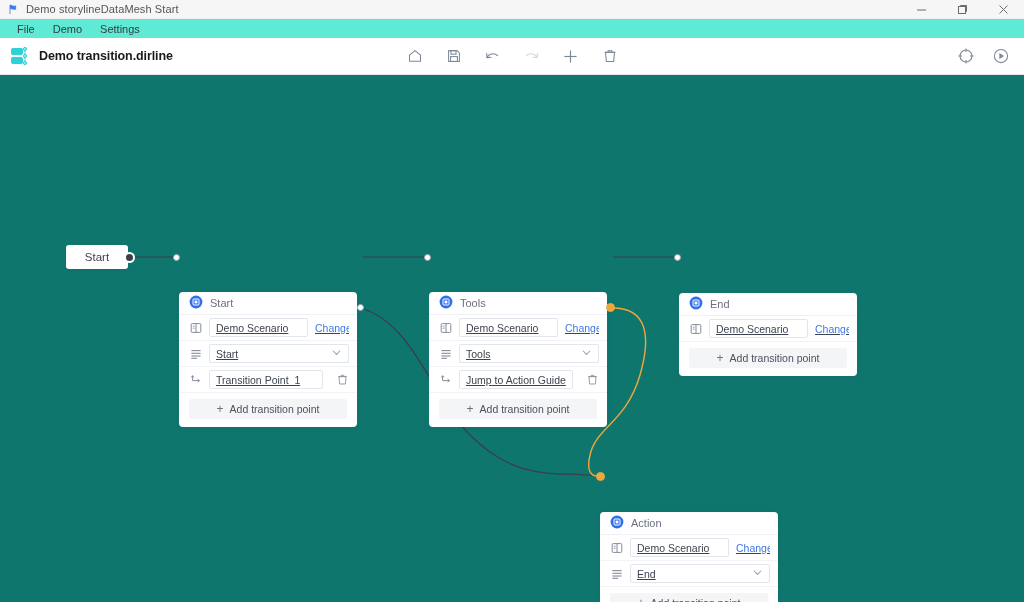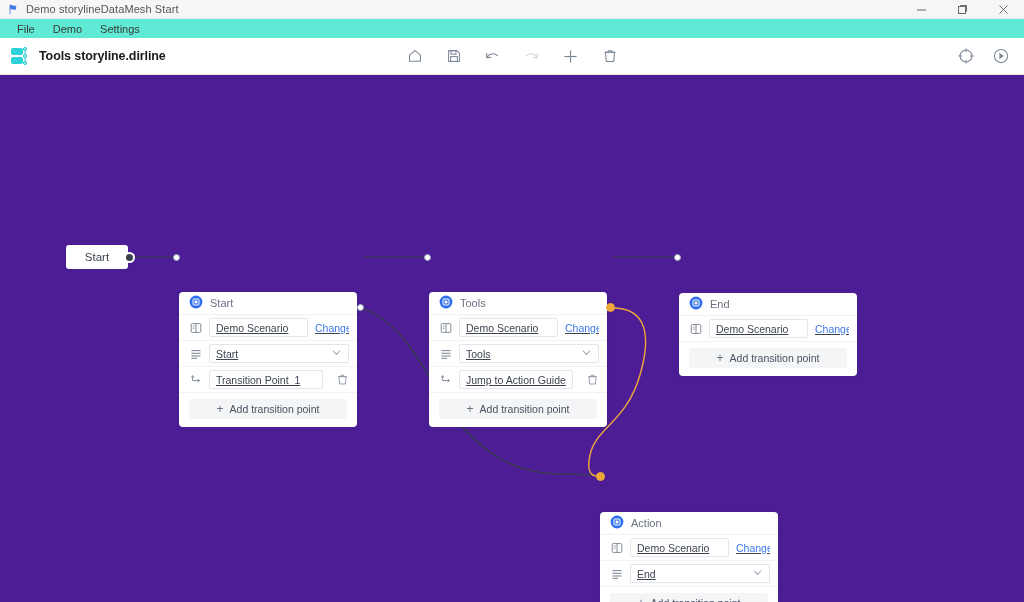--- a/index.html
+++ b/index.html
@@ -36,21 +36,21 @@
   .tools-center{
     position:absolute; left:0; right:0; display:flex; justify-content:center;
     align-items:center; gap:20px; pointer-events:none;
   }
   .tools-center > *{ pointer-events:auto; }
   .tbtn{ width:19px; height:19px; display:flex; align-items:center; justify-content:center; color:#7c8796; }
   .tbtn.disabled{ color:#d2d6dc; }
   .tools-right{ position:absolute; right:14px; display:flex; align-items:center; gap:16px; }
 
   
-  .canvas{ position:relative; width:1024px; height:527px; background:#4c1d95; overflow:hidden; }
+  .canvas{ position:relative; width:1024px; height:527px; background:#0f766e; overflow:hidden; }
   .edges{ position:absolute; inset:0; width:1024px; height:527px; }
 
   
   .start-pill{
     position:absolute; background:#fff; border-radius:3px;
     display:flex; align-items:center; justify-content:center;
     font-size:11.5px; color:#3d4350; box-shadow:0 1px 3px rgba(40,60,110,.10);
   }
   .pill-dot{
     position:absolute; width:11px; height:11px; border-radius:50%;
@@ -139,21 +139,21 @@
     <span class="brand-logo">
       <svg width="20" height="22" viewBox="0 0 20 22">
         <rect x="1" y="3" width="12" height="7" rx="2" fill="#2fd1d8"></rect>
         <rect x="1" y="12" width="12" height="7" rx="2" fill="#2fd1d8"></rect>
         <line x1="15" y1="3" x2="15" y2="19" stroke="#2fd1d8" stroke-width="1"></line>
         <circle cx="15" cy="4" r="1.6" fill="none" stroke="#2fd1d8" stroke-width="1"></circle>
         <circle cx="15" cy="11" r="1.6" fill="none" stroke="#2fd1d8" stroke-width="1"></circle>
         <circle cx="15" cy="18" r="1.6" fill="none" stroke="#2fd1d8" stroke-width="1"></circle>
       </svg>
     </span>
-    <span class="brand-name">Tools storyline.dirline</span>
+    <span class="brand-name">Demo transition.dirline</span>
   </div>
 
   <div class="tools-center">
     <div class="tbtn">
       <svg width="16" height="16" viewBox="0 0 16 16">
           <path d="M2.5 7.2 L8 2.6 L13.5 7.2 V13.3 H2.5 Z" fill="none" stroke="currentColor" stroke-width="1.05" stroke-linejoin="round"></path>
         </svg>
     </div>
     <div class="tbtn">
       <svg width="16" height="16" viewBox="0 0 16 16">

